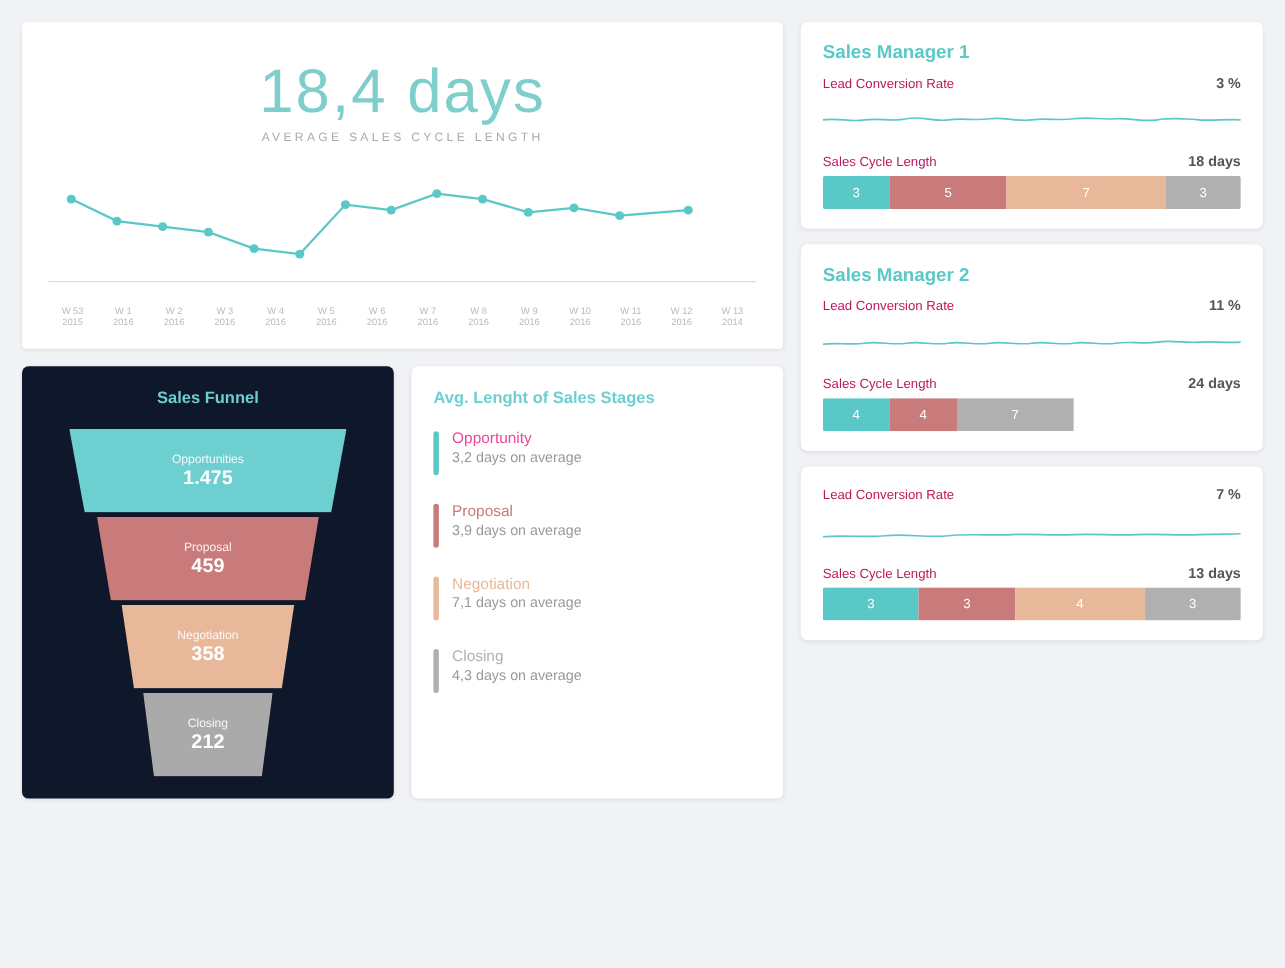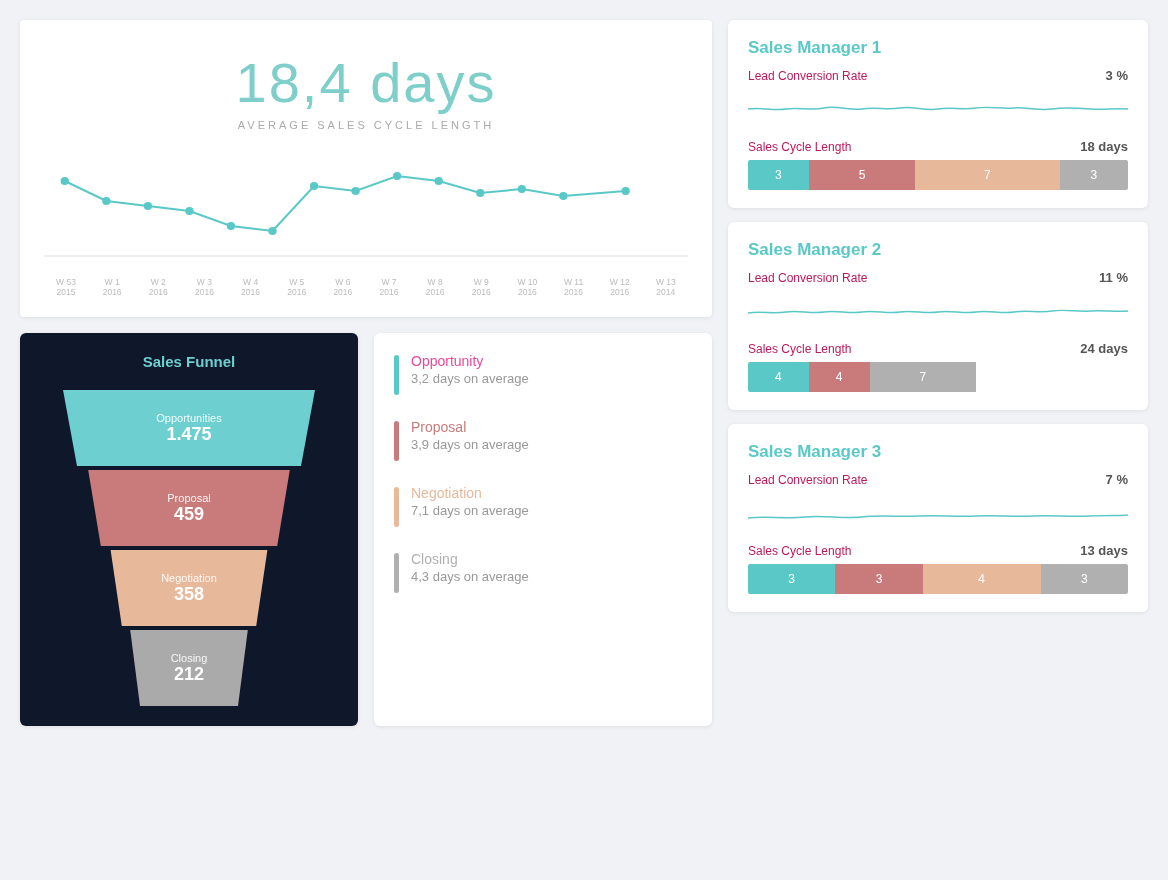--- a/index.html
+++ b/index.html
@@ -287,21 +287,20 @@
         <span class="metric-label">Sales Cycle Length</span>
         <span class="metric-value">24 days</span>
       </div>
       <div class="stacked-bar">
         <div class="bar-seg" style="background:#5bc8c8;width:16%">4</div>
           <div class="bar-seg" style="background:#c97b7b;width:16%">4</div>
           <div class="bar-seg" style="background:#b0b0b0;width:28%">7</div>
       </div>
     </div>
       <div class="manager-card">
-      <div class="manager-name">Sales Manager 3</div>
       <div class="metric-row">
         <span class="metric-label">Lead Conversion Rate</span>
         <span class="metric-value">7 %</span>
       </div>
       <div class="sparkline-container">
         <svg width="100%" height="40" viewBox="0 0 300 40" preserveAspectRatio="none">
           <path d="M0,25 C15,23 30,26 45,24 C60,22 75,26 90,24 C105,22 120,24 135,23 C150,22 165,24 180,23 C195,22 210,24 225,23 C240,22 255,24 270,23 C285,22 295,23 300,22" fill="none" stroke="#5bc8c8" stroke-width="1.5"></path>
         </svg>
       </div>
       <div class="metric-row">
@@ -335,20 +334,21 @@
             <span class="stage-value">358</span>
           </div>
           <div class="funnel-stage" style="background: rgb(170, 170, 170); width: 196px; height: 76px; clip-path: polygon(20% 0%, 80% 0%, 75% 100%, 25% 100%);">
             <span class="stage-name">Closing</span>
             <span class="stage-value">212</span>
           </div>
         </div>
     </div>
 
     <div class="stages-card">
+      <div class="stages-title">Avg. Lenght of Sales Stages</div>
       <div id="stages-list">
           <div class="stage-item">
       <div class="stage-bar-indicator" style="background:#5bc8c8"></div>
       <div class="stage-info">
         <div class="stage-label" style="color:#ec4899">Opportunity</div>
         <div class="stage-days">3,2 days on average</div>
       </div>
     </div>
           <div class="stage-item">
       <div class="stage-bar-indicator" style="background:#c97b7b"></div>

